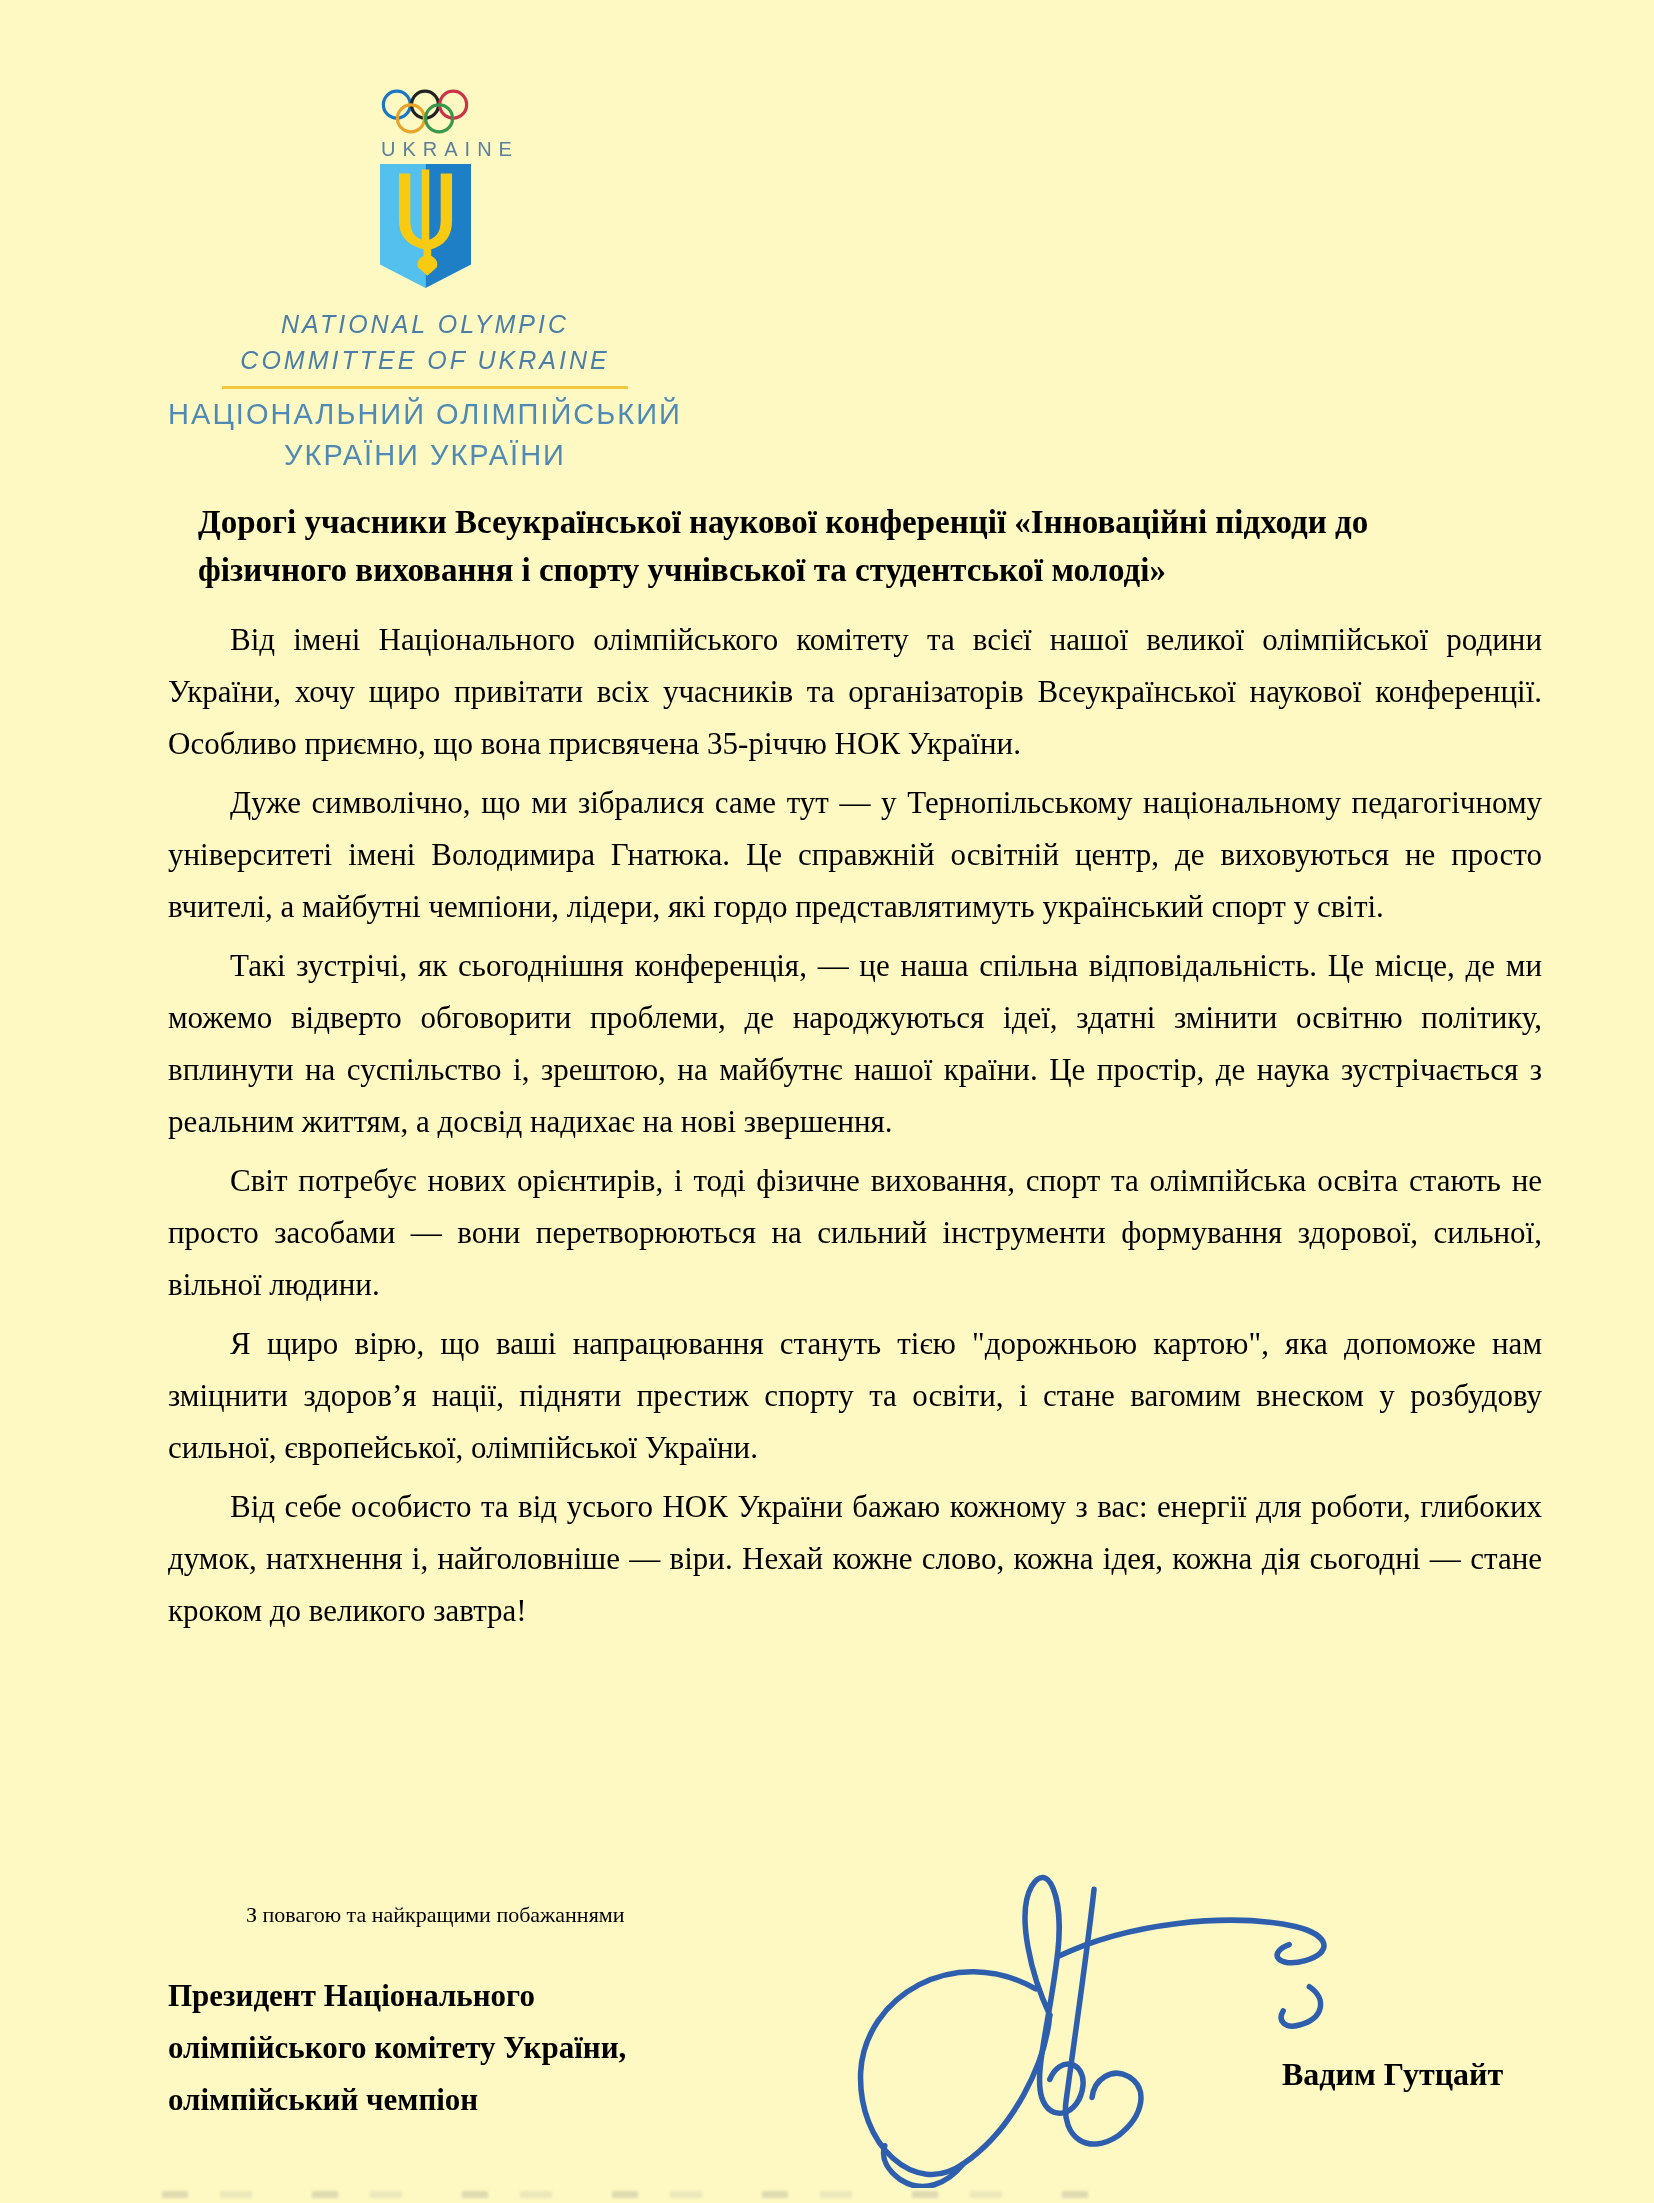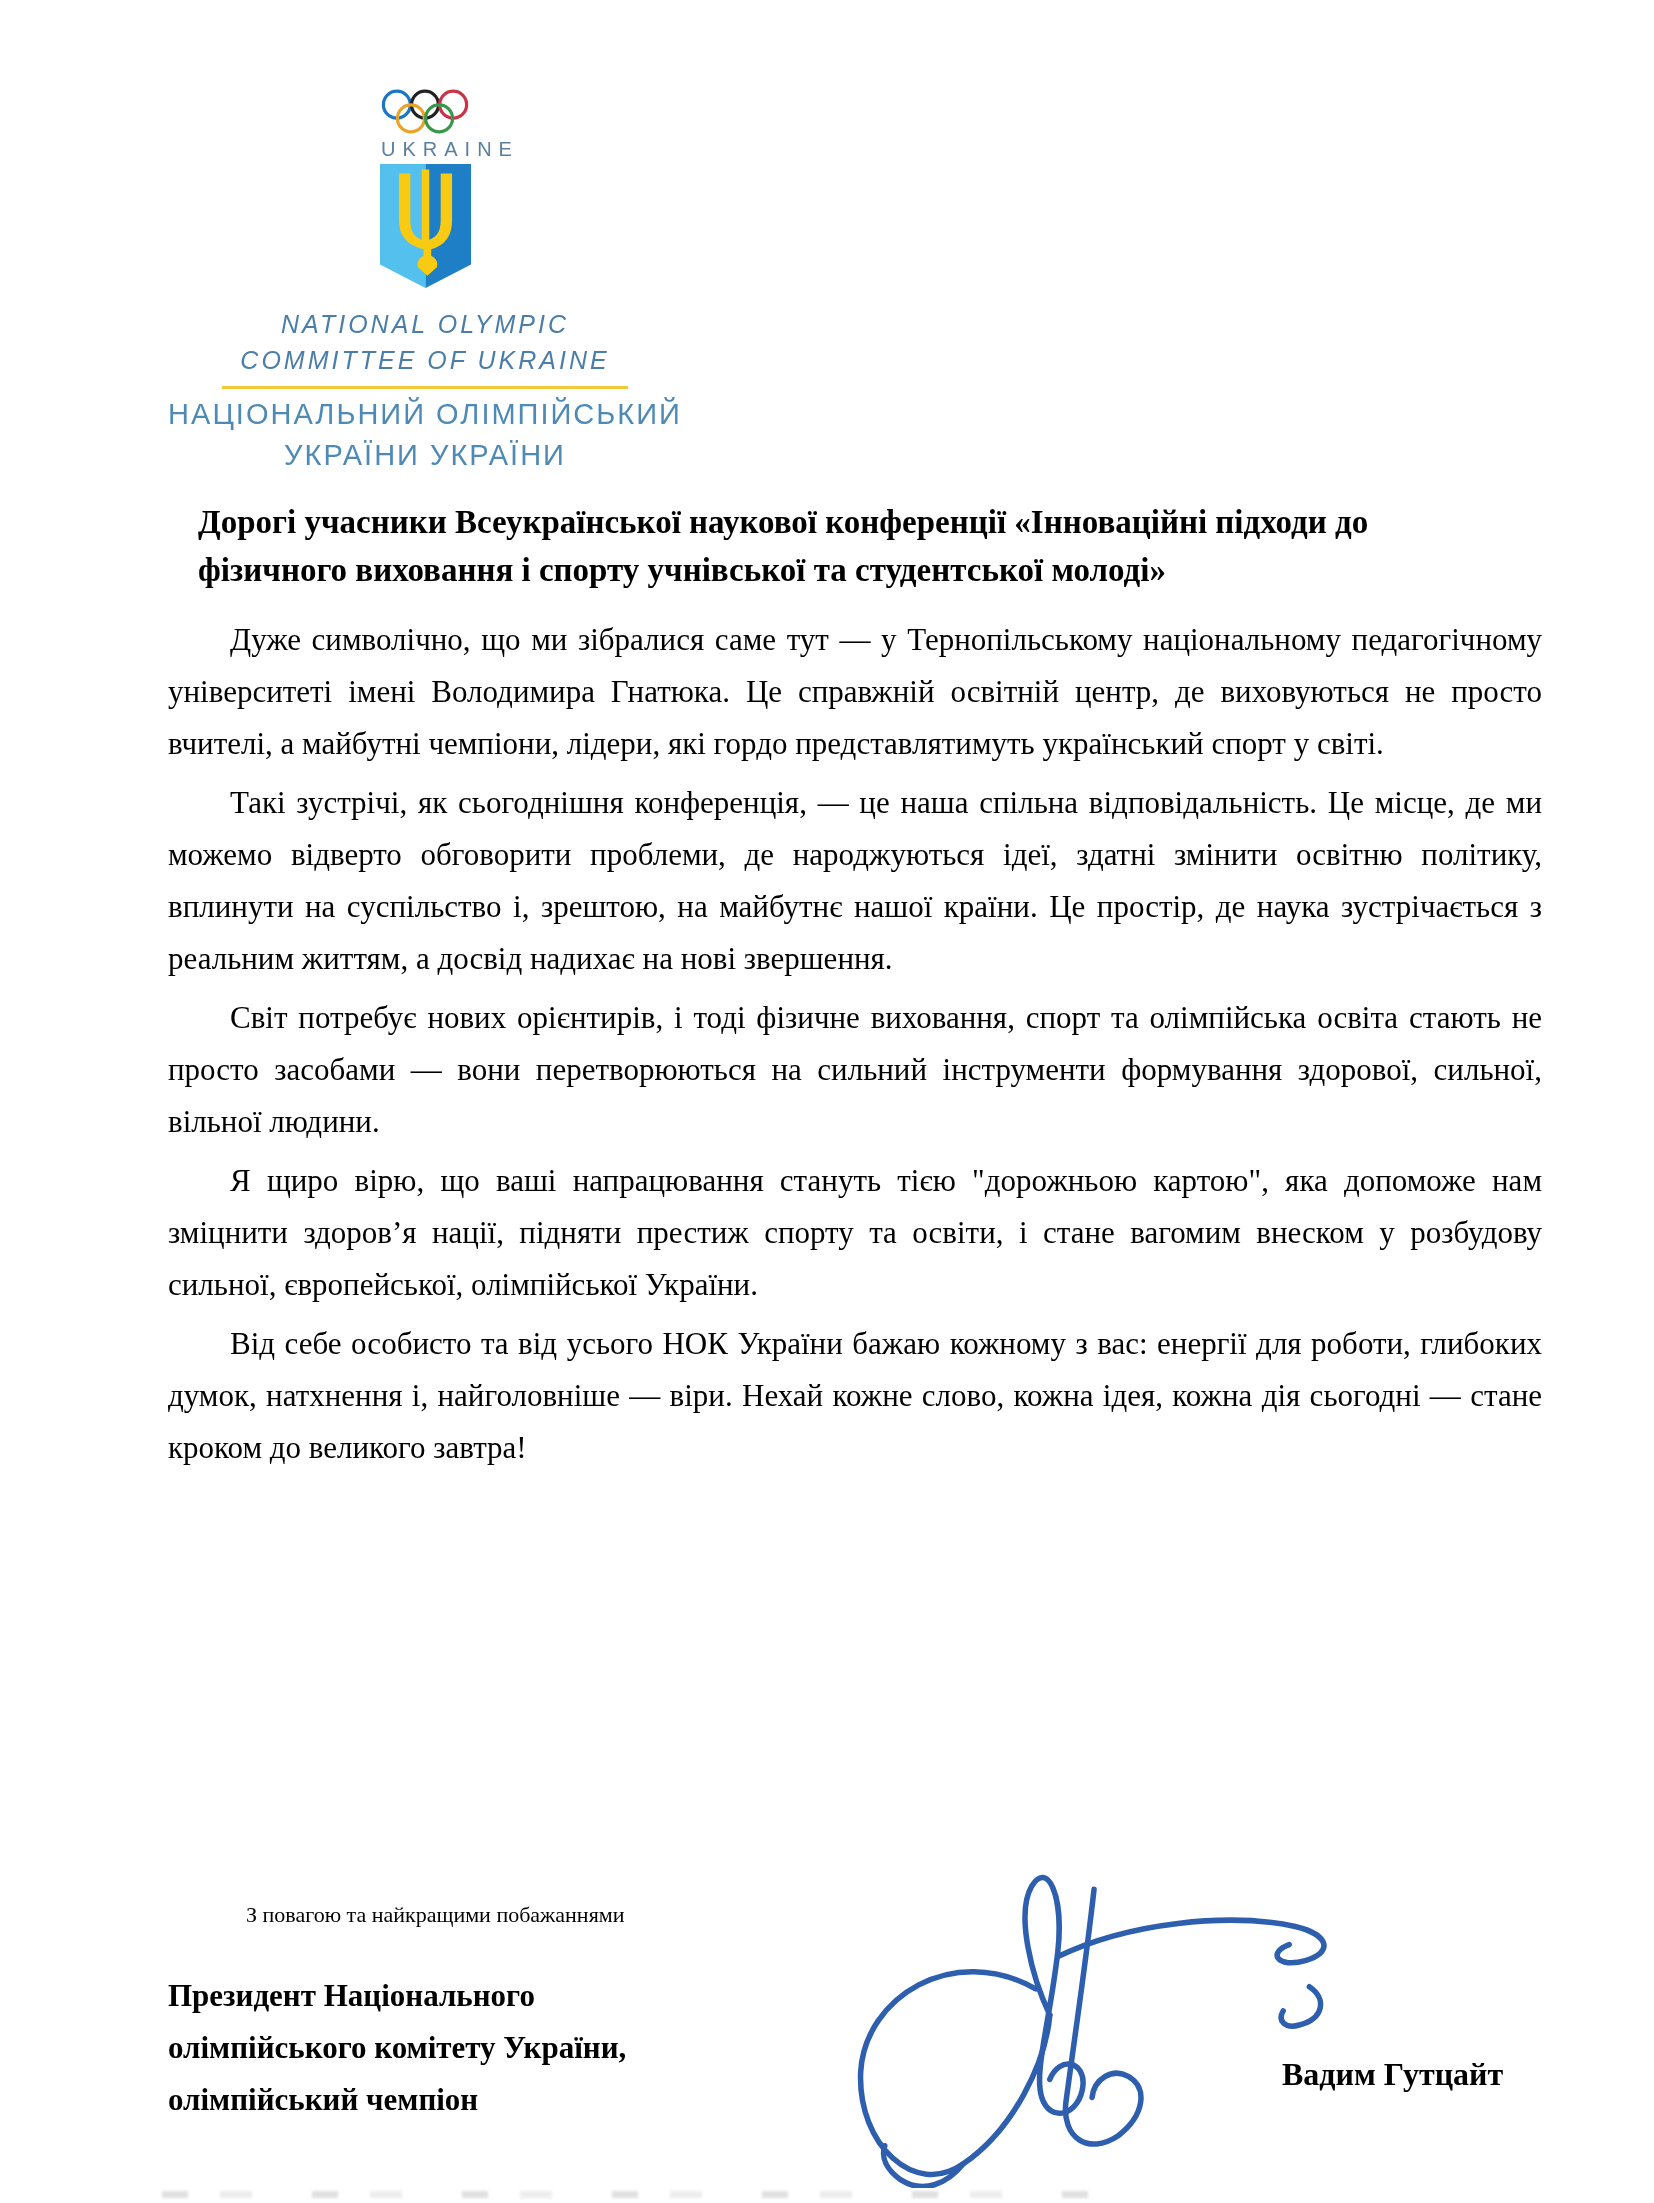--- a/index.html
+++ b/index.html
@@ -1,20 +1,20 @@
 <!DOCTYPE html>
 <html lang="uk"><head>
 <meta charset="utf-8">
 <style>
   html,body{margin:0;padding:0;background:#e8e8e8;}
   .page{
     position:relative;
     width:1654px;height:2203px;
     margin:0 auto;
-    background:#ffffff;
+    background:#fef9c3;
     overflow:hidden;
     font-family:"Liberation Serif", serif;
     color:#000;
   }
   
   .rings{position:absolute;left:377px;top:88px;width:96px;height:48px;}
   .ukraine-word{
     position:absolute;left:330px;top:138px;width:240px;
     text-align:center;
     font-family:"Liberation Sans", sans-serif;
@@ -105,20 +105,21 @@
 
   <div class="lh-rule" style="background:#f2c83c;"></div>
 
   <div class="lh-ua" style="color:#4e8ab5;">
     <div>НАЦІОНАЛЬНИЙ ОЛІМПІЙСЬКИЙ</div>
     <div>УКРАЇНИ УКРАЇНИ</div>
   </div>
 
   <div class="document-body">
     <h1 class="letter-heading">Дорогі учасники Всеукраїнської наукової конференції «Інноваційні підходи до фізичного виховання і спорту учнівської та студентської молоді»</h1>
+    <p class="letter-paragraph">Від імені Національного олімпійського комітету та всієї нашої великої олімпійської родини України, хочу щиро привітати всіх учасників та організаторів Всеукраїнської наукової конференції. Особливо приємно, що вона присвячена 35-річчю НОК України.</p>
     <p class="letter-paragraph">Дуже символічно, що ми зібралися саме тут — у Тернопільському національному педагогічному університеті імені Володимира Гнатюка. Це справжній освітній центр, де виховуються не просто вчителі, а майбутні чемпіони, лідери, які гордо представлятимуть український спорт у світі.</p>
     <p class="letter-paragraph">Такі зустрічі, як сьогоднішня конференція, — це наша спільна відповідальність. Це місце, де ми можемо відверто обговорити проблеми, де народжуються ідеї, здатні змінити освітню політику, вплинути на суспільство і, зрештою, на майбутнє нашої країни. Це простір, де наука зустрічається з реальним життям, а досвід надихає на нові звершення.</p>
     <p class="letter-paragraph">Світ потребує нових орієнтирів, і тоді фізичне виховання, спорт та олімпійська освіта стають не просто засобами — вони перетворюються на сильний інструменти формування здорової, сильної, вільної людини.</p>
     <p class="letter-paragraph">Я щиро вірю, що ваші напрацювання стануть тією "дорожньою картою", яка допоможе нам зміцнити здоров’я нації, підняти престиж спорту та освіти, і стане вагомим внеском у розбудову сильної, європейської, олімпійської України.</p>
     <p class="letter-paragraph">Від себе особисто та від усього НОК України бажаю кожному з вас: енергії для роботи, глибоких думок, натхнення і, найголовніше — віри. Нехай кожне слово, кожна ідея, кожна дія сьогодні — стане кроком до великого завтра!</p>
   </div>
 
   <div class="closing-line">З повагою та найкращими побажаннями</div>
 
   <div class="signer-title">

